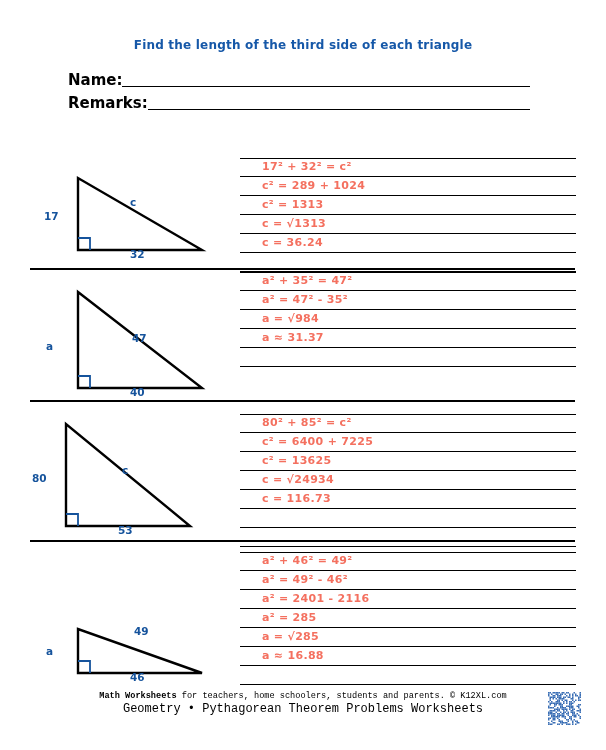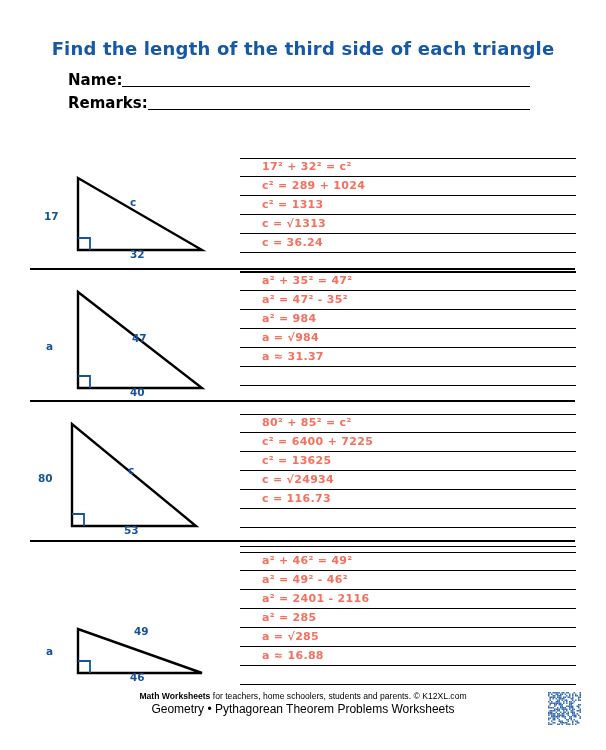--- a/index.html
+++ b/index.html
@@ -23,21 +23,21 @@
 
   
   .title {
     position: absolute;
     left: 0;
     top: 38px;
     width: 606px;
     text-align: center;
     color: #1658a8;
     font-family: "DejaVu Sans", sans-serif;
-    font-size: 18px;
+    font-size: 12px;
     font-weight: bold;
     letter-spacing: 0.2px;
   }
   .field-row {
     position: absolute;
     left: 68px;
     width: 462px;
     height: 20px;
     display: flex;
     align-items: flex-end;
@@ -116,21 +116,21 @@
 
   
   .footer {
     position: absolute;
     left: 0;
     top: 690px;
     width: 606px;
     text-align: center;
   }
   .footer-line1, .footer-line2 {
-    font-family: Liberation Sans, sans-serif;
+    font-family: Liberation Mono, monospace;
     color: #000000;
     font-size: 8.6px;
     line-height: 13px;
   }
   .footer-line1 b { font-weight: bold; }
   .footer-line2 { font-size: 12px; }
   .qr {
     position: absolute;
     left: 548px;
     top: 692px;
@@ -205,38 +205,35 @@
     </div>
 
     <div class="answers" style="top:272px;">
       <div class="ans-line top-rule">
           <span class="ans-text">a² + 35² = 47²</span>
         </div>
       <div class="ans-line">
           <span class="ans-text">a² = 47² - 35²</span>
         </div>
       <div class="ans-line">
-          <span class="ans-text">a² = 984</span>
-        </div>
-      <div class="ans-line">
           <span class="ans-text">a = √984</span>
         </div>
       <div class="ans-line">
           <span class="ans-text">a ≈ 31.37</span>
         </div>
       <div class="ans-line">
           <span class="ans-text"></span>
         </div>
     </div>
 
     <div class="block-divider" style="top:400px;"></div>
   </div>
 
   <div class="block">
-    <div class="figure" style="top:420px; left:24px;text-align:right;">
+    <div class="figure" style="top:420px; left:18px;text-align:right;">
       <svg width="210" height="120" viewBox="0 0 210 120">
         <path d="M 48 4 L 48 106 L 172 106 Z" fill="none" stroke="#000000" stroke-width="2.4" stroke-linejoin="miter"></path>
         <path d="M 48 94 L 60 94 L 60 106" fill="none" stroke="#15539c" stroke-width="1.8"></path>
       </svg>
       <span class="fig-label" style="left:14px; top:52px;">80</span>
       <span class="fig-label" style="left:100px; top:104px;">53</span>
       <span class="fig-label" style="left:104px; top:44px;">c</span>
     </div>
 
     <div class="answers" style="top:414px;">

